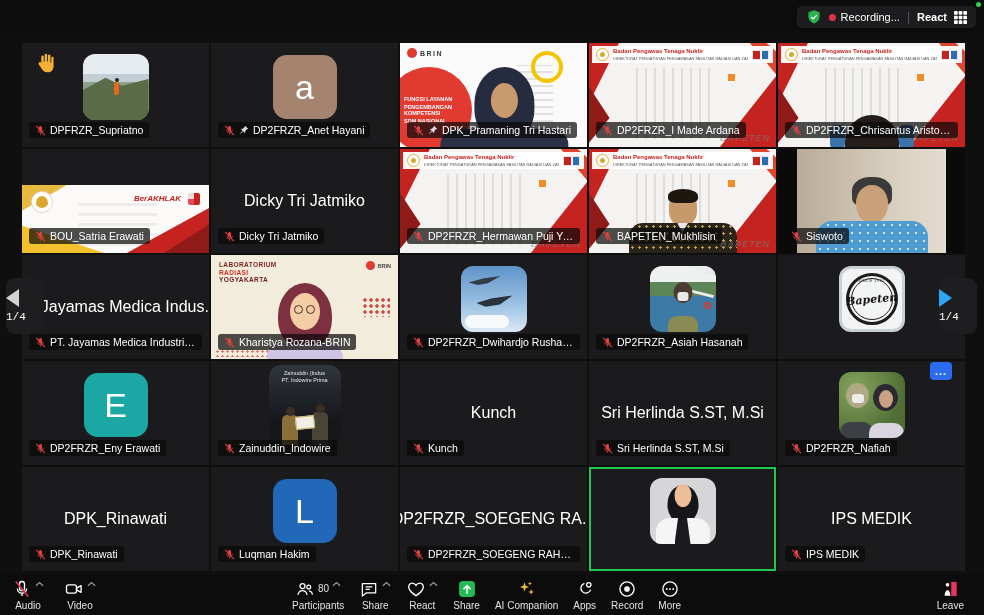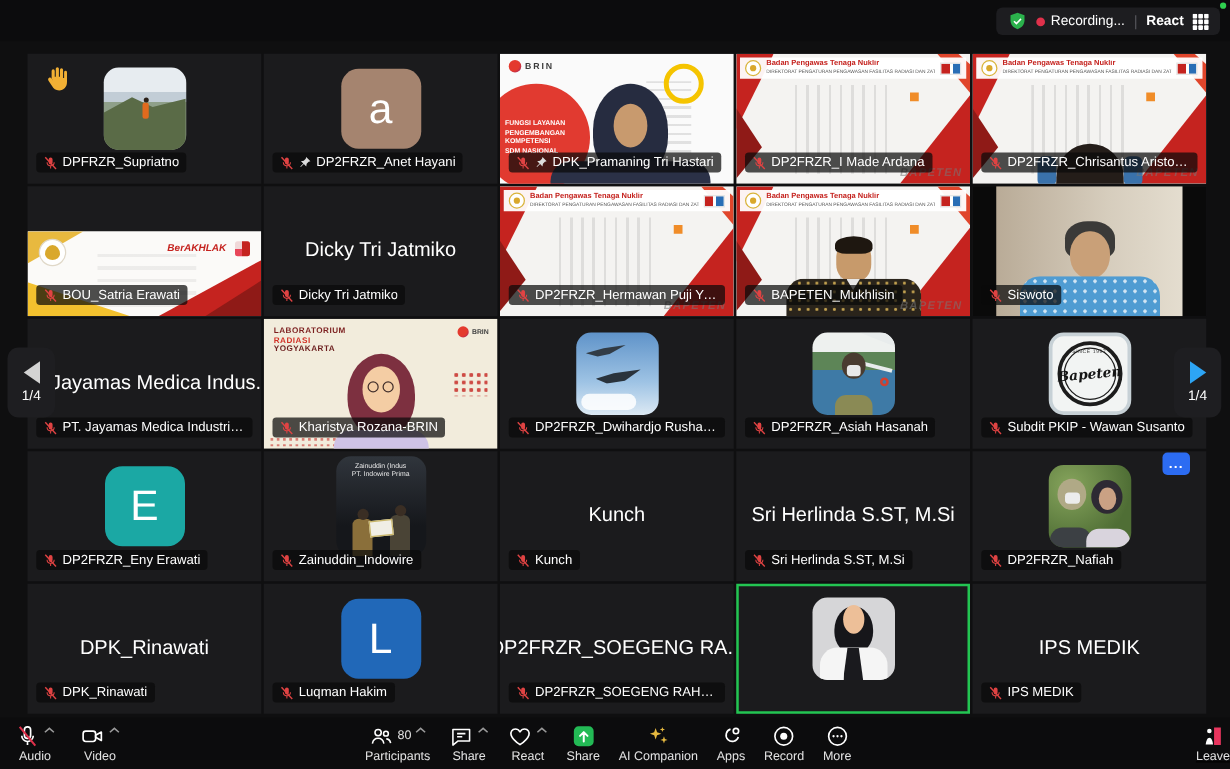--- a/index.html
+++ b/index.html
@@ -33,37 +33,37 @@
   .av.sc-award { width:72px; height:80px; }
 
   .nlabel { position:absolute; left:7px; bottom:9px; max-width:calc(100% - 14px); display:flex; align-items:center;
             gap:4px; background:rgba(10,10,10,.72); border-radius:3px; padding:2px 6px; z-index:4; }
   .nlabel .ntext { color:#fff; font-size:10.5px; white-space:nowrap; overflow:hidden; text-overflow:ellipsis; }
   .nlabel svg { flex:0 0 auto; }
   .hand-overlay { position:absolute; top:8px; left:12px; z-index:5; }
 
   
   .navp { position:absolute; width:38px; height:56px; background:#1e1e21; border-radius:9px; z-index:6;
-          display:flex; flex-direction:column; align-items:center; justify-content:center; gap:4px; cursor:pointer; }
+          display:flex; flex-direction:column; justify-content:center; gap:4px; cursor:pointer;font-family:Liberation Mono, monospace; }
   .navp.left { left:6px; top:278px; }
   .navp.right { right:7px; top:278px; }
   .tri { width:0; height:0; border-style:solid; }
   .tri.l { border-width:9px 13px 9px 0; border-color:transparent #d3d3d3 transparent transparent; }
   .tri.r { border-width:9px 0 9px 13px; border-color:transparent transparent transparent #2da5f5; }
   .navp .pg { color:#fff; font-size:11px; }
 
   .more-btn { position:absolute; left:930px; top:362px; width:22px; height:18px; background:#2c6cf2; border-radius:4px;
               color:#fff; font-size:11px; font-weight:bold; display:flex; align-items:center; justify-content:center;
               z-index:6; letter-spacing:1px; line-height:0; cursor:pointer; }
 
   
   .toolbar { position:absolute; bottom:0; left:0; right:0; height:41px; background:#0c0c0d; z-index:8; }
   .tb-left { position:absolute; left:12px; top:3px; display:flex; gap:20px; }
   .tb-center { position:absolute; left:292px; top:3px; display:flex; gap:15px; }
-  .tb-leave { position:absolute; right:0; top:3px;text-decoration:underline; }
+  .tb-leave { position:absolute; right:20px; top:3px;text-decoration:underline; }
   .tbi { display:flex; flex-direction:column; align-items:center; color:#e3e3e3; font-size:10px; cursor:pointer; }
   .tbi .irow { height:23px; display:flex; align-items:center; gap:3px; }
   .tbi .lbl { line-height:12px; white-space:nowrap; }
   .cnt { font-size:10px; color:#e3e3e3; }
 
   
   .vbg { position:absolute; inset:0; }
 
   
   .bapeten { background:#f4f3f1; }
@@ -579,28 +579,20 @@
     </div>
     <div class="tile">
       <div class="av sc-blogo">
         <div class="bl-card">
           <div class="bl-since">SINCE 1997</div>
           <div class="bl-ring">
             <span class="bl-script">Bapeten</span>
           </div>
         </div>
       </div>
-      <div class="nlabel">
-        <svg viewBox="0 0 12 12" width="11" height="11">
-          <path d="M6 1.1a1.7 1.7 0 0 1 1.7 1.7v2.6a1.7 1.7 0 0 1-3.4 0V2.8A1.7 1.7 0 0 1 6 1.1z" fill="#e04343"></path>
-          <path d="M2.9 5.3a3.1 3.1 0 0 0 6.2 0M6 8.5v2.1" stroke="#e04343" stroke-width=".9" fill="none"></path>
-          <line x1="1.3" y1=".9" x2="10.7" y2="11.1" stroke="#e04343" stroke-width="1.2"></line>
-        </svg>
-        <span class="ntext">Subdit PKIP - Wawan Susanto</span>
-      </div>
     </div>
     <div class="tile">
       <div class="lavatar" style="background:#1ba8a4">E</div>
       <div class="nlabel">
         <svg viewBox="0 0 12 12" width="11" height="11">
           <path d="M6 1.1a1.7 1.7 0 0 1 1.7 1.7v2.6a1.7 1.7 0 0 1-3.4 0V2.8A1.7 1.7 0 0 1 6 1.1z" fill="#e04343"></path>
           <path d="M2.9 5.3a3.1 3.1 0 0 0 6.2 0M6 8.5v2.1" stroke="#e04343" stroke-width=".9" fill="none"></path>
           <line x1="1.3" y1=".9" x2="10.7" y2="11.1" stroke="#e04343" stroke-width="1.2"></line>
         </svg>
         <span class="ntext">DP2FRZR_Eny Erawati</span>

